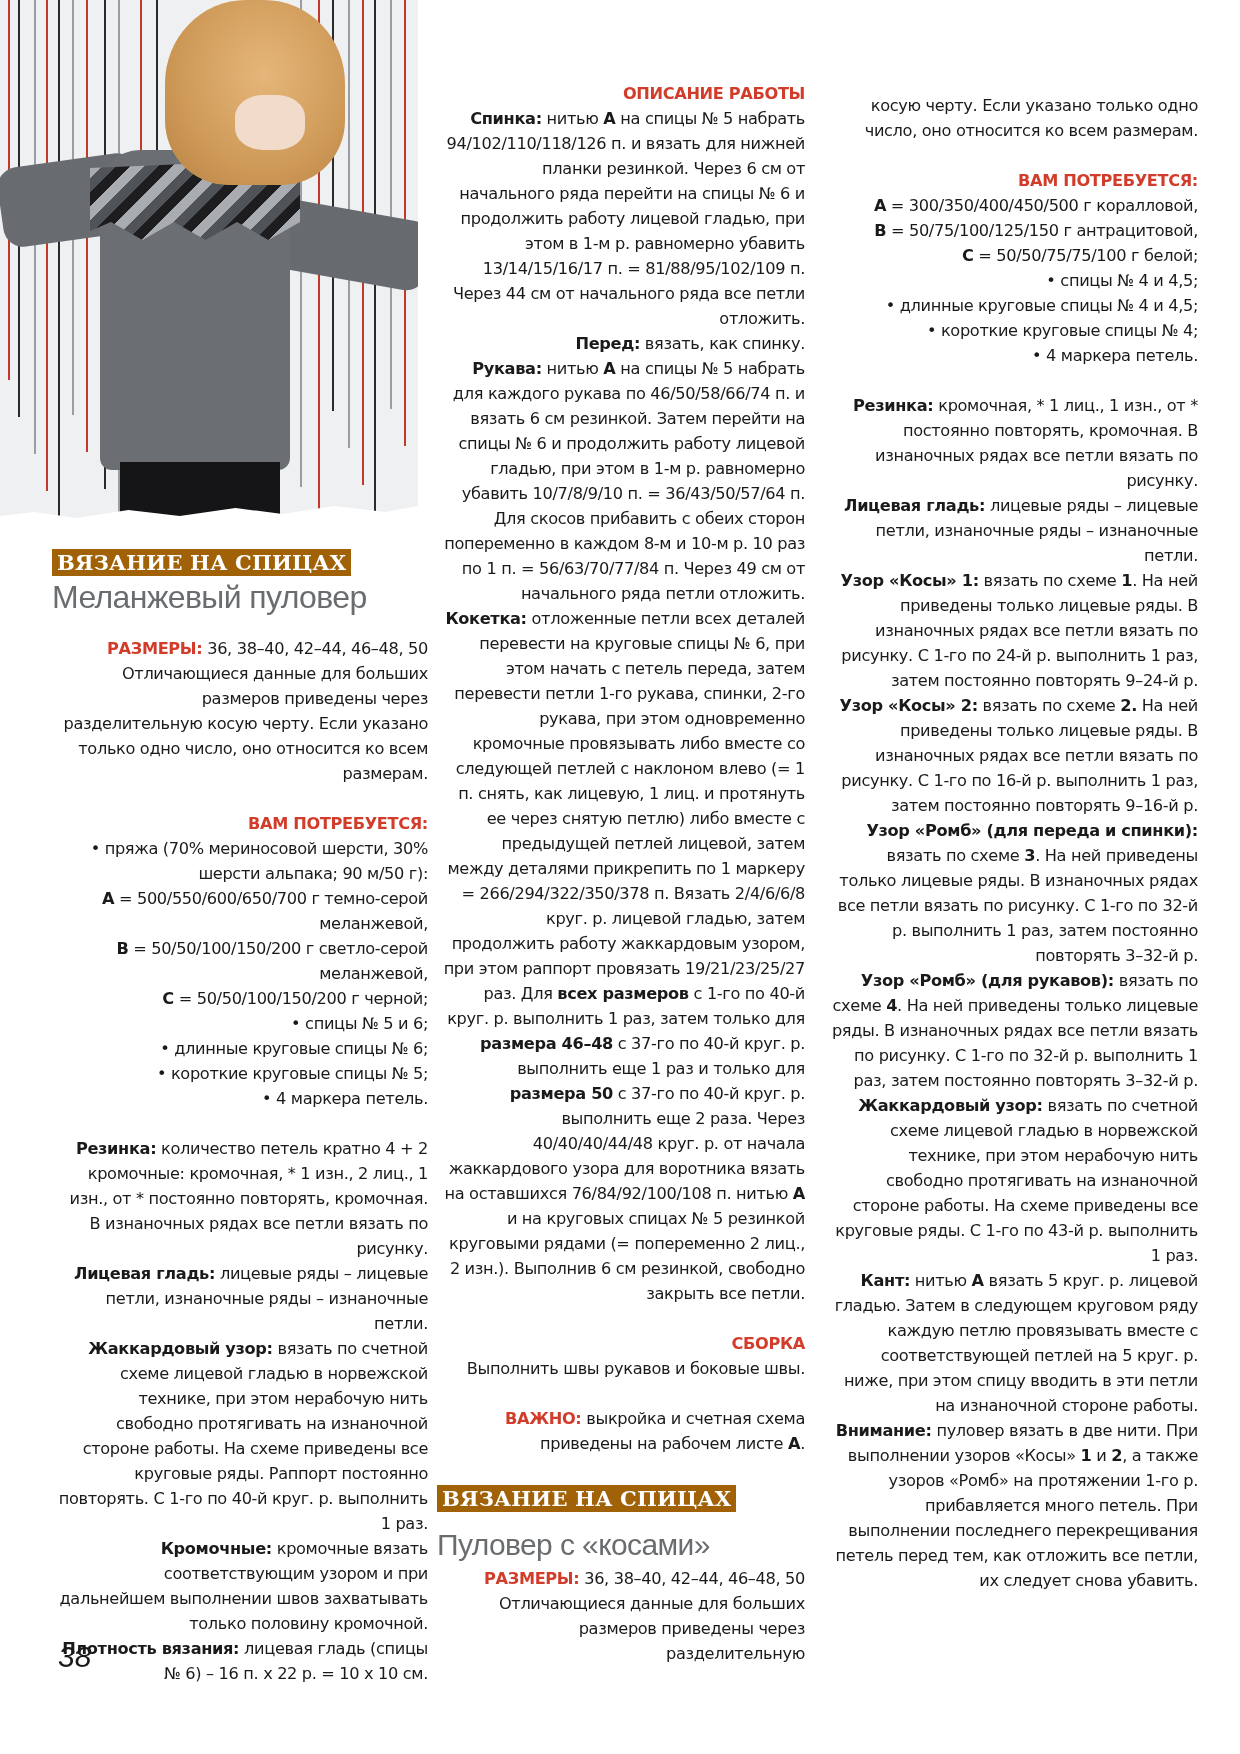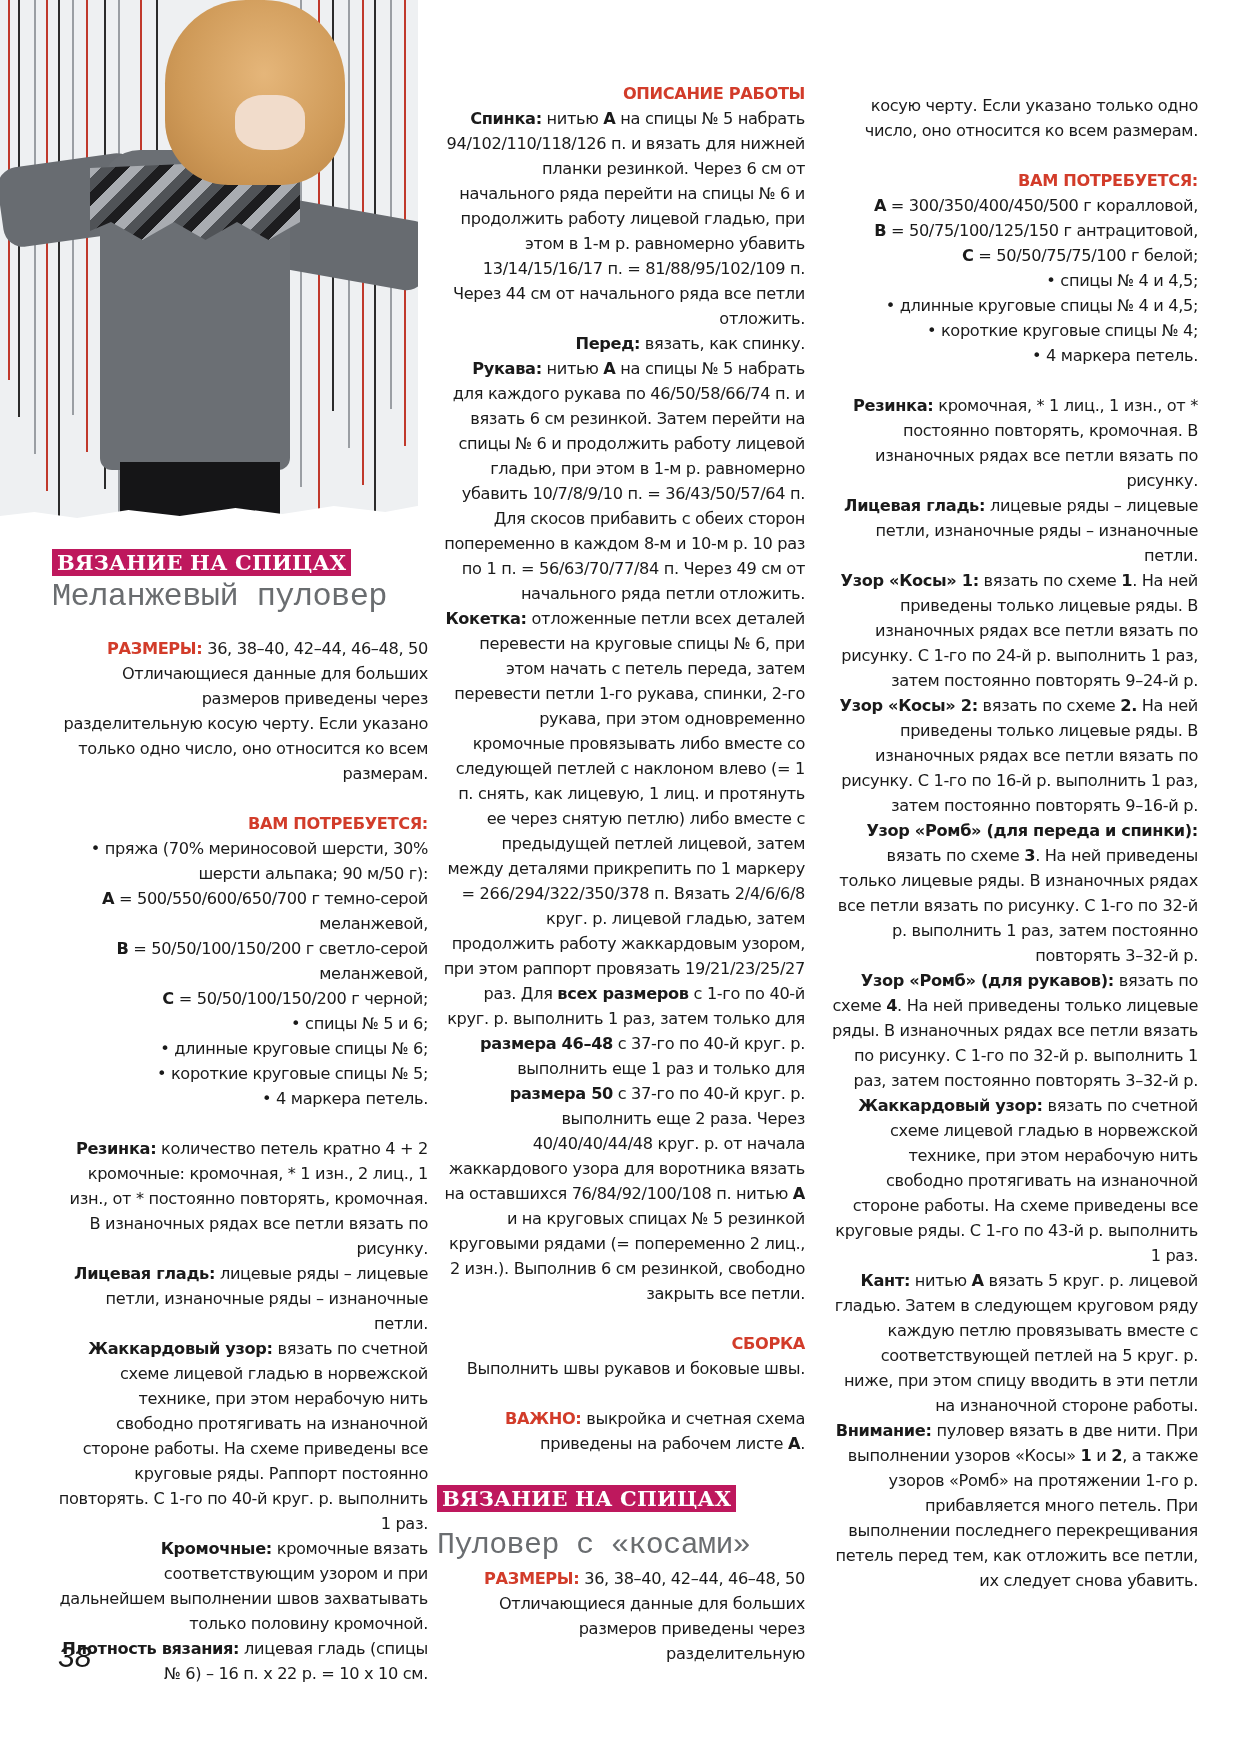--- a/index.html
+++ b/index.html
@@ -6,24 +6,24 @@
   body { width: 1240px; height: 1754px; position: relative; overflow: hidden;
          font-family: "DejaVu Sans", sans-serif; color: #1a1a1a; }
   .col { position: absolute; font-size: 16.2px; line-height: 25px; letter-spacing: -0.35px; text-align: right; }
   .col p { margin: 0; }
   .c1 { left: 58px; top: 636px; width: 370px; }
   .c2 { left: 443px; top: 81px; width: 362px; }
   .c3 { left: 828px; top: 93px; width: 370px; }
   .head { color: #d23c2a; font-weight: bold; }
   .b { font-weight: bold; }
   .gap { height: 25px; }
-  .tag { display: inline-block; background: #be185d; color: #fff;
+  .tag { display: inline-block; background: #a16207; color: #fff;
          font-family: "DejaVu Serif", serif; font-weight: bold; font-size: 21px;
          line-height: 27px; padding: 0 5px; letter-spacing: 0.2px; }
-  .title { color: #6a6d70; font-family: Liberation Mono, monospace; font-size: 32px;
+  .title { color: #6a6d70; font-family: Liberation Sans, sans-serif; font-size: 32px;
            line-height: 42px; letter-spacing: -0.6px; white-space: nowrap; }
   .tagblock1 { position: absolute; left: 52px; top: 549px; }
   .tagblock2 { position: absolute; left: 437px; top: 1485px; }
   .tagblock2 .title { font-size: 30px; margin-top: 12px; }
   .pagenum { position: absolute; left: 58px; top: 1640px; font-family: Liberation Sans, sans-serif;
              font-style: italic; font-size: 30px; color: #1a1a1a; }
   
   .photo { position: absolute; left: 0; top: 0; width: 428px; height: 530px; overflow: hidden;
            background: #eef0f2; }
   .photo .stripe { position: absolute; top: 0; width: 2px; }

